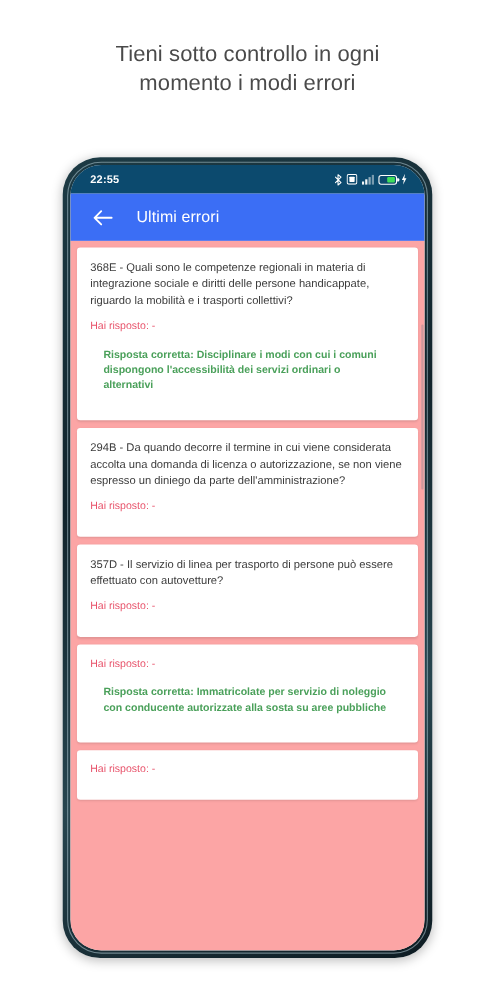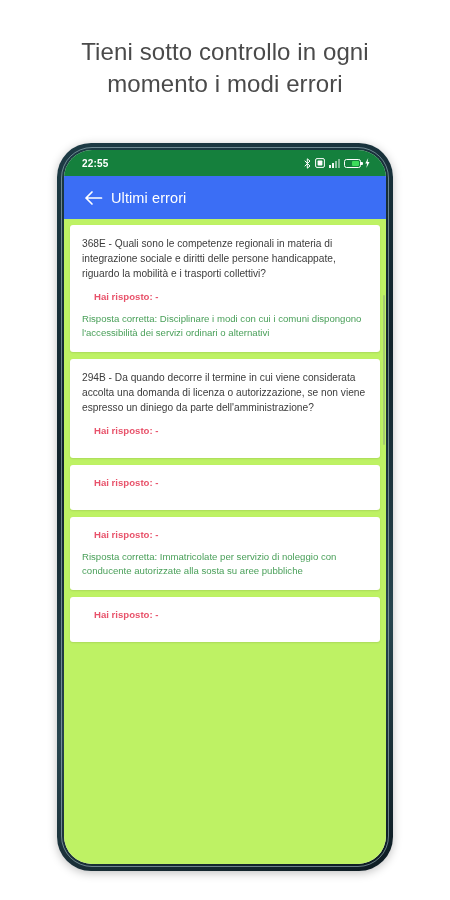--- a/index.html
+++ b/index.html
@@ -16,21 +16,21 @@
   }
 
   
   .promo {
     position: absolute;
     top: 36px;
     left: 0;
     width: 450px;
     text-align: center;
     color: #4a4a4a;
-    font-size: 24px;
+    font-size: 20px;
     line-height: 1.35;
     font-weight: 400;
     letter-spacing: 0.1px;
   }
   .promo-line { display: block; }
 
   
   .phone {
     position: absolute;
     left: 57px;
@@ -59,21 +59,21 @@
     right: 7px;
     bottom: 7px;
     border-radius: 28px;
     overflow: hidden;
     background: #f2f2f2;
   }
 
   
   .statusbar {
     height: 26px;
-    background: #15803d;
+    background: #0c4a6e;
     display: flex;
     align-items: center;
     justify-content: space-between;
     padding: 0 16px 0 18px;
     box-sizing: border-box;
   }
   .status-time {
     color: #ffffff;
     font-size: 10px;
     font-weight: bold;
@@ -126,32 +126,32 @@
     width: 30px;
     height: 30px;
     display: flex;
     align-items: center;
     justify-content: center;
     cursor: pointer;
   }
   .appbar-title {
     color: #ffffff;
     font-size: 14.5px;
-    margin-left: 3px;
+    margin-left: 16px;
     letter-spacing: 0.1px;
   }
 
   
   .content {
     position: absolute;
     top: 69px;
     left: 0;
     right: 0;
     bottom: 0;
-    background: #bef264;
+    background: #fca5a5;
     padding: 6px 6px 12px 6px;
     box-sizing: border-box;
     overflow: hidden;
   }
   .card {
     background: #ffffff;
     border-radius: 3px;
     margin-bottom: 7px;
     padding: 11px 12px 12px 12px;
     box-shadow: 0 1px 2px rgba(0,0,0,0.10);
@@ -160,28 +160,28 @@
   .q-text {
     color: #3c3c3c;
     font-size: 10.2px;
     line-height: 1.48;
     margin: 0 0 9px 0;
   }
   .a-given {
     color: #e8536b;
     font-size: 9.6px;
     line-height: 1.45;
-    margin: 0 0 8px 12px;
-    font-weight: bold;
+    margin: 0 0 8px 0;
   }
   .a-correct {
     color: #4aa05a;
     font-size: 9.6px;
     line-height: 1.45;
-    margin: 0;
+    margin: 12px;
+    font-weight: bold;
   }
 
   
   .scroll-ind {
     position: absolute;
     right: 1.5px;
     top: 76px;
     width: 2px;
     height: 150px;
     background: rgba(120,130,140,0.35);
@@ -250,20 +250,21 @@
         <p class="a-given">Hai risposto: -</p>
         <p class="a-correct">Risposta corretta:  Disciplinare i modi con cui i comuni dispongono l'accessibilità dei servizi ordinari o alternativi</p>
       </div>
 
       <div class="card">
         <p class="q-text">294B - Da quando decorre il termine in cui viene considerata accolta una domanda di licenza o autorizzazione, se non viene espresso un diniego da parte dell'amministrazione?</p>
         <p class="a-given">Hai risposto: -</p>
       </div>
 
       <div class="card">
+        <p class="q-text">357D - Il servizio di linea per trasporto di persone può essere effettuato con autovetture?</p>
         <p class="a-given">Hai risposto: -</p>
       </div>
 
       <div class="card">
         <p class="a-given">Hai risposto: -</p>
         <p class="a-correct">Risposta corretta:  Immatricolate per servizio di noleggio con conducente autorizzate alla sosta su aree pubbliche</p>
       </div>
 
       <div class="card">
         <p class="a-given">Hai risposto: -</p>

